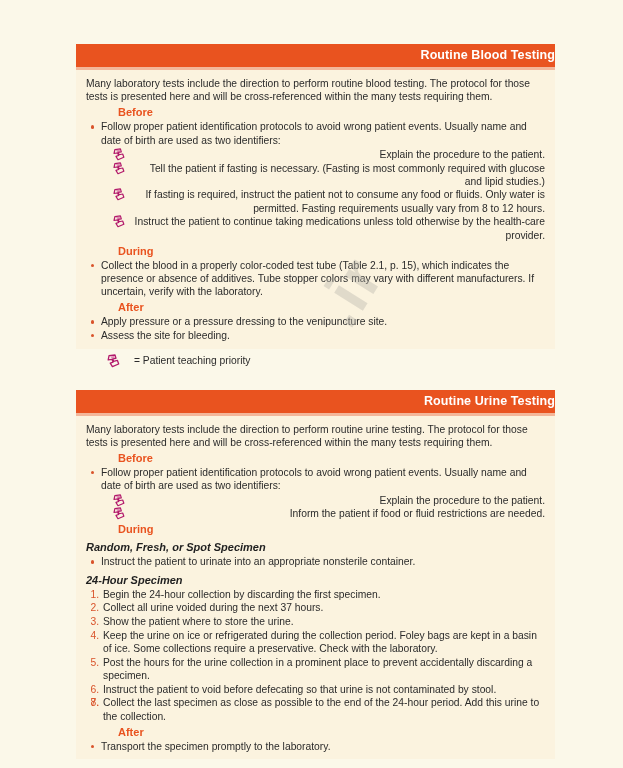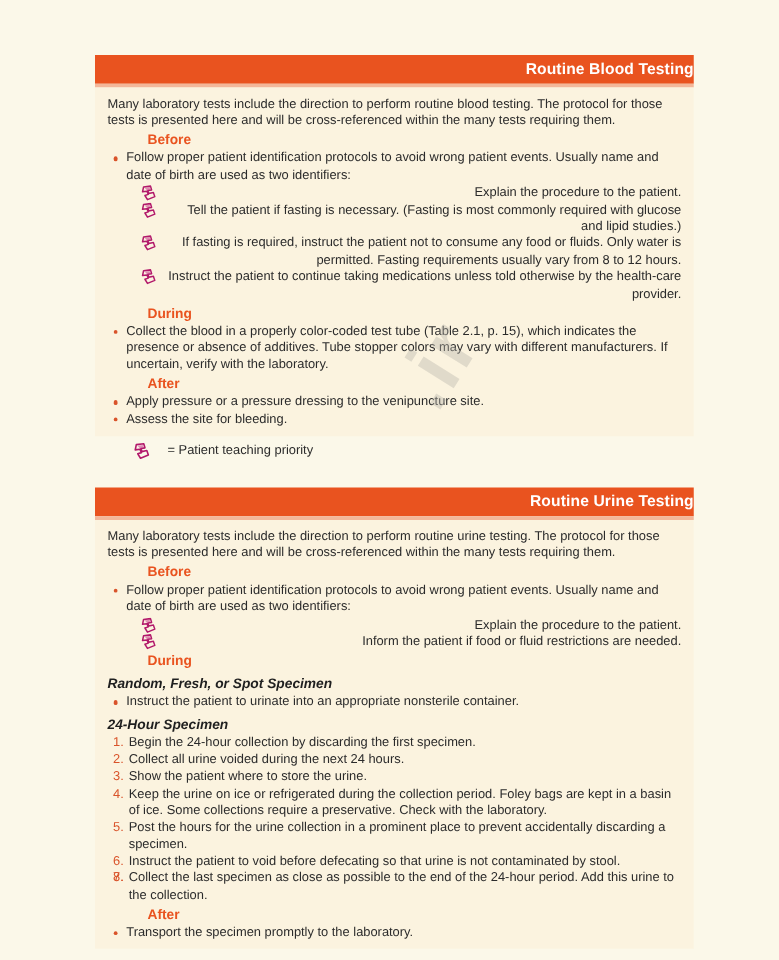--- a/index.html
+++ b/index.html
@@ -271,21 +271,21 @@
   </svg><span>Inform the patient if food or fluid restrictions are needed.</span></li>
           </ul>
           <div class="stage-heading">During</div>
           <div class="sub-heading">Random, Fresh, or Spot Specimen</div>
           <ul class="bullets">
             <li>Instruct the patient to urinate into an appropriate nonsterile container.</li>
           </ul>
           <div class="sub-heading">24-Hour Specimen</div>
           <ol class="numbers">
             <li><span class="num">1.</span><span>Begin the 24-hour collection by discarding the first specimen.</span></li>
-            <li><span class="num">2.</span><span>Collect all urine voided during the next 24 hours.</span></li>
+            <li><span class="num">2.</span><span>Collect all urine voided during the next 37 hours.</span></li>
             <li><span class="num">3.</span><span>Show the patient where to store the urine.</span></li>
             <li><span class="num">4.</span><span>Keep the urine on ice or refrigerated during the collection period. Foley bags are kept in a basin of ice. Some collections require a preservative. Check with the laboratory.</span></li>
             <li><span class="num">5.</span><span>Post the hours for the urine collection in a prominent place to prevent accidentally discarding a specimen.</span></li>
             <li><span class="num">6.</span><span>Instruct the patient to void before defecating so that urine is not contaminated by stool.</span></li>
             <li><span class="num">7.</span></li>
             <li><span class="num">8.</span><span>Collect the last specimen as close as possible to the end of the 24-hour period. Add this urine to the collection.</span></li>
           </ol>
           <div class="stage-heading">After</div>
           <ul class="bullets">
             <li>Transport the specimen promptly to the laboratory.</li>

